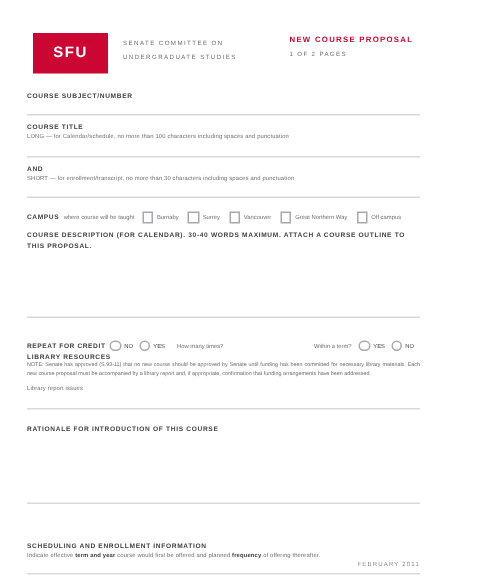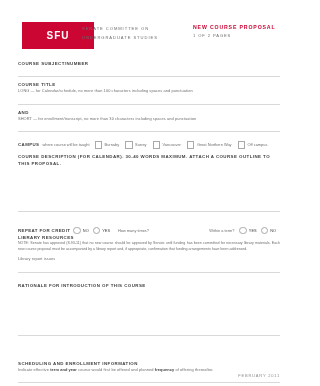--- a/index.html
+++ b/index.html
@@ -20,21 +20,21 @@
   }
 
   
   .header{
     position:relative;
     height:46px;
     margin:14px 0 0 0;
   }
   .logo{
     position:absolute;left:22px;top:8px;
-    width:72px;height:27px;
+    width:50px;height:27px;
     background:#cc0633;
     color:#ffffff;
     font-size:10px;
     font-weight:bold;
     letter-spacing:1px;
     display:flex;align-items:center;justify-content:center;
   }
   .committee{
     position:absolute;left:82px;top:10px;
     font-size:4.1px;

